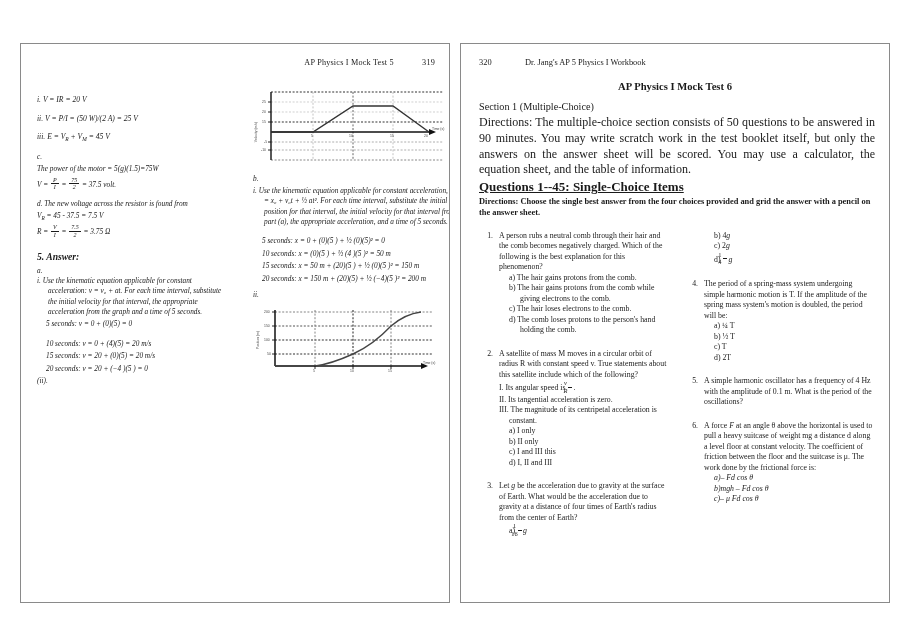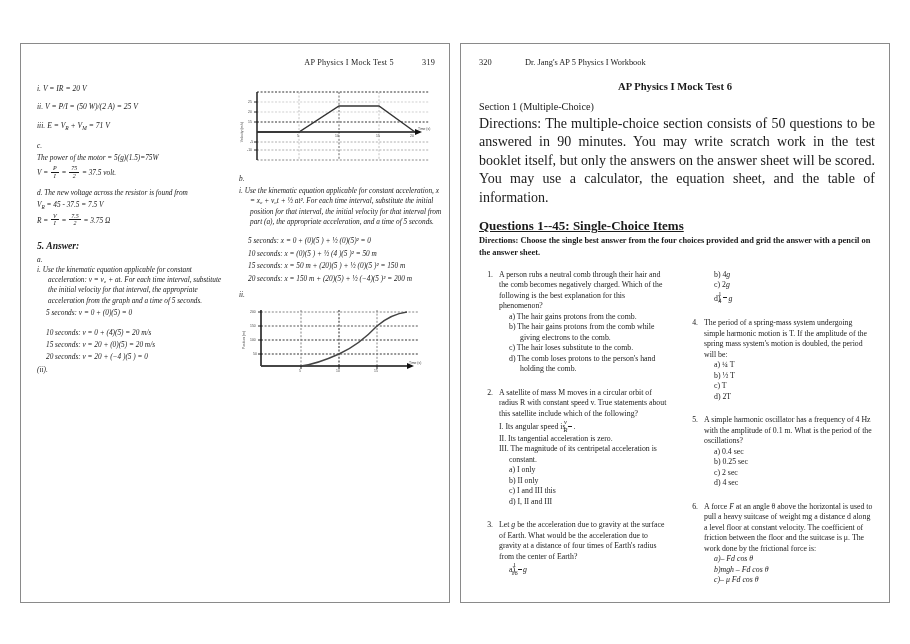--- a/index.html
+++ b/index.html
@@ -54,21 +54,22 @@
   }
   .lp-body {
     position: absolute;
     top: 40px;
     left: 16px;
     right: 10px;
     bottom: 6px;
   }
   .col-wrap {
     display: flex;
-    gap: 10px;
+    gap: 24px;
+    align-items: flex-end;
   }
   .col-a { width: 192px; flex: 0 0 192px; }
   .col-b { width: 205px; flex: 0 0 205px; }
 
   .eq {
     font-style: italic;
     font-size: 7.6px;
     line-height: 1.35;
     margin: 0 0 8px 0;
   }
@@ -138,23 +139,23 @@
     top: 57px;
     left: 18px;
     right: 14px;
     font-family: Liberation Serif, serif;
   }
   .sec-head {
     font-size: 10.2px;
     margin: 0 0 3px 0;
   }
   .directions {
-    font-size: 14px;
+    font-size: 12px;
     line-height: 1.32;
-    margin: 0 0 11px 0;
+    margin: 0 0 1px 0;
     text-align: justify;
   }
   .q-head {
     font-size: 13px;
     font-weight: bold;
     text-decoration: underline;
     margin: 0 0 1px 0;
   }
   .q-dir {
     font-size: 8.4px;
@@ -213,21 +214,21 @@
       <span class="pg">319</span>
     </div>
 
     <div class="lp-body">
       <div class="col-wrap">
 
         <div class="col-a">
 
           <p class="eq">i. V = IR = 20 V</p>
           <p class="eq">ii. V = P/I = (50 W)/(2 A) = 25 V</p>
-          <p class="eq"><span>iii. E = V</span><span class="sub">R</span><span> + V</span><span class="sub">M</span><span> = 71 V</span></p>
+          <p class="eq"><span>iii. E = V</span><span class="sub">R</span><span> + V</span><span class="sub">M</span><span> = 45 V</span></p>
 
           <p class="blk" style="margin-top:9px">c.</p>
           <p class="blk">The power of the motor = 5(g)(1.5)=75W</p>
           <p class="blk">
             <span>V = </span><span class="frac"><span class="num">P</span><span class="den">I</span></span><span> = </span><span class="frac"><span class="num">75</span><span class="den">2</span></span><span> = 37.5 volt.</span>
           </p>
 
           <p class="blk gap">d. The new voltage across the resistor is found from</p>
           <p class="blk"><span>V</span><span class="sub">R</span><span> = 45 - 37.5 = 7.5 V</span></p>
           <p class="blk">
@@ -373,21 +374,21 @@
         <div class="qcol">
 
           <div class="qitem">
             <div class="qrow">
               <span class="qnum">1.</span>
               <span class="qtext">A person rubs a neutral comb through their hair and the comb becomes negatively charged. Which of the following is the best explanation for this phenomenon?</span>
             </div>
             <div class="opts">
               <div class="o">a) The hair gains protons from the comb.</div>
               <div class="o">b) The hair gains protons from the comb while giving electrons to the comb.</div>
-              <div class="o">c) The hair loses substitute to the comb.</div>
+              <div class="o">c) The hair loses electrons to the comb.</div>
               <div class="o">d) The comb loses protons to the person's hand holding the comb.</div>
             </div>
           </div>
 
           <div class="qitem">
             <div class="qrow">
               <span class="qnum">2.</span>
               <span class="qtext">A satellite of mass M moves in a circular orbit of radius R with constant speed v. True statements about this satellite include which of the following?</span>
             </div>
             <div class="romans" style="padding-left:20px">
@@ -434,26 +435,20 @@
               <div class="o">c) T</div>
               <div class="o">d) 2T</div>
             </div>
           </div>
 
           <div class="qitem">
             <div class="qrow">
               <span class="qnum">5.</span>
               <span class="qtext">A simple harmonic oscillator has a frequency of 4 Hz with the amplitude of 0.1 m. What is the period of the oscillations?</span>
             </div>
-            <div class="opts">
-              <div class="o">a) 0.4 sec</div>
-              <div class="o">b) 0.25 sec</div>
-              <div class="o">c) 2 sec</div>
-              <div class="o">d) 4 sec</div>
-            </div>
           </div>
 
           <div class="qitem">
             <div class="qrow">
               <span class="qnum">6.</span>
               <span class="qtext"><span>A force </span><span class="it">F</span><span> at an angle θ above the horizontal is used to pull a heavy suitcase of weight mg a distance d along a level floor at constant velocity. The coefficient of friction between the floor and the suitcase is μ. The work done by the frictional force is:</span></span>
             </div>
             <div class="opts">
               <div class="o it">a)– Fd cos θ</div>
               <div class="o it">b)mgh – Fd cos θ</div>

